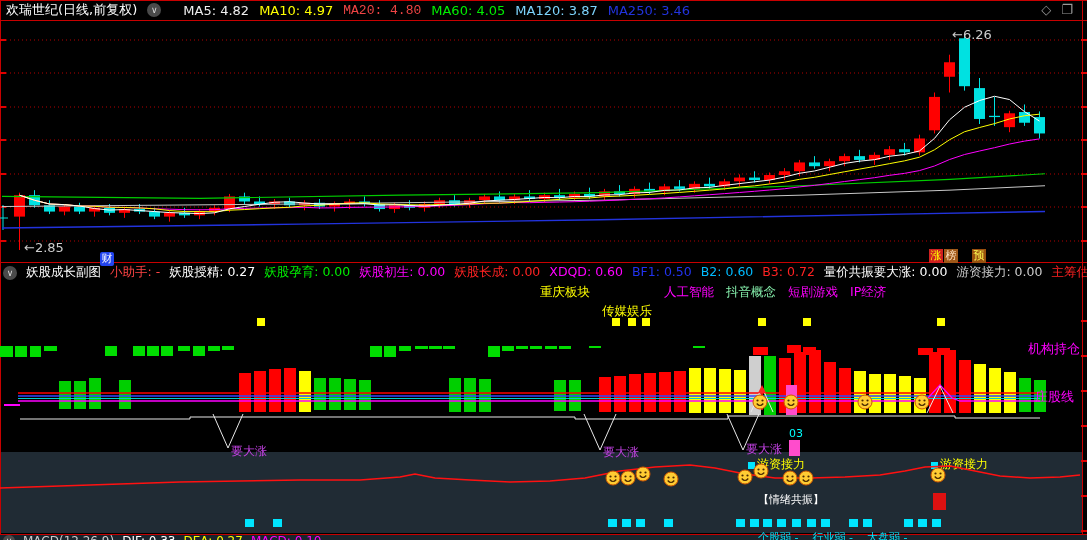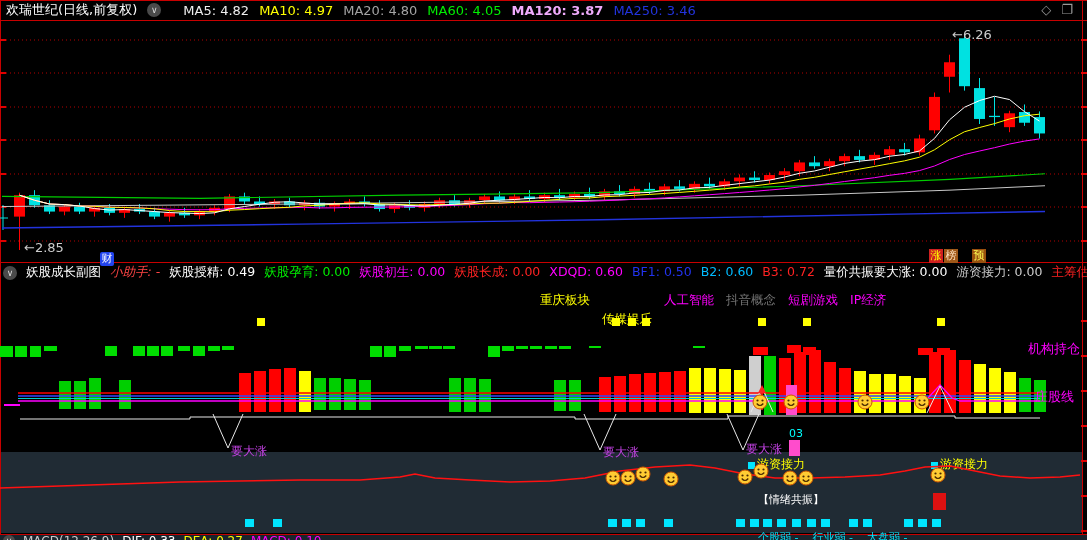--- a/index.html
+++ b/index.html
@@ -5,42 +5,42 @@
   html,body{margin:0;padding:0;background:#000;}
   #root{position:relative;width:1087px;height:540px;background:#000;overflow:hidden;
         font-family:"DejaVu Sans","Liberation Sans",sans-serif;}
   .hline{position:absolute;left:0;width:1087px;height:1px;background:#c80000;}
   .vline{position:absolute;top:0;width:1px;height:540px;background:#c80000;}
   .titlebar{position:absolute;top:0;left:0;width:927px;height:20px;display:flex;align-items:center;gap:10px;padding-left:6px;box-sizing:border-box;font-size:13px;white-space:nowrap;}
   .titlebar .sym{color:#fff;}
   .chev{display:inline-flex;align-items:center;justify-content:center;width:14px;height:14px;border-radius:50%;background:#4a4a4a;color:#ddd;font-size:9px;flex:0 0 auto;}
   .winicons{position:absolute;right:14px;top:2px;color:#9a9a9a;font-size:13px;display:flex;gap:10px;}
   .ind-header{position:absolute;top:263px;left:0;width:1087px;height:19px;display:flex;align-items:center;gap:9px;padding-left:3px;box-sizing:border-box;font-size:12.5px;white-space:nowrap;}
-  .sector-row{position:absolute;top:292px;left:540px;height:17px;display:flex;gap:12px;font-size:12.5px;white-space:nowrap;}
+  .sector-row{position:absolute;top:284px;left:540px;height:17px;display:flex;gap:12px;font-size:12.5px;white-space:nowrap;}
   .badge{position:absolute;width:14px;height:14px;font-size:11px;line-height:14px;text-align:center;}
   svg{position:absolute;left:0;pointer-events:none;}
   .sentiment{position:absolute;top:492px;left:758px;height:18px;display:flex;gap:23px;font-size:11px;white-space:nowrap;z-index:5;flex-direction:column;}
   .redblock{position:absolute;left:933px;top:493px;width:13px;height:17px;background:#dd1111;z-index:4;}
   .macdbar{position:absolute;top:534px;left:0;width:1087px;height:6px;border-top:1px solid #c80000;background:#1a242c;overflow:hidden;}
   .macdrow{display:flex;gap:8px;align-items:flex-start;padding-left:3px;font-size:12px;line-height:13px;white-space:nowrap;}
 </style>
 </head>
 <body>
 
 <div id="root">
 
   <div class="titlebar">
     <span class="sym">欢瑞世纪(日线,前复权)</span>
     <span class="chev">∨</span>
     <span id="ma-items" style="display:flex;gap:10px;">
         <span style="color: rgb(238, 238, 238); margin-left: 12px;">MA5: 4.82</span>
         <span style="color: rgb(255, 255, 0);">MA10: 4.97</span>
-        <span style="color: #a3a3a3;">MA20: 4.80</span>
+        <span style="color: #ef4444; font-family: Liberation Mono, monospace;">MA20: 4.80</span>
         <span style="color: rgb(0, 238, 0); text-align: right;">MA60: 4.05</span>
-        <span style="color: #f0abfc; font-weight: bold;">MA120: 3.87</span>
+        <span style="color: #7dd3fc;">MA120: 3.87</span>
         <span style="color: rgb(34, 51, 221);">MA250: 3.46</span>
       </span>
   </div>
   <div class="winicons">
     <span>◇</span>
     <span>❐</span>
   </div>
 
   <div class="hline" style="top:0;"></div>
   <div class="hline" style="top:20px;"></div>
@@ -222,39 +222,39 @@
       <text x="952" y="39" fill="#cccccc" font-size="13">←6.26</text>
     </svg>
 
   <div class="badge" id="cai-badge" style="left:100px;top:252px;background:#2244ee;color:#fff;border-radius:2px;">财</div>
   <div id="corner-badges"></div>
 
   <div class="ind-header">
     <span class="chev">∨</span>
     <span style="color:#fff;">妖股成长副图</span>
     <span id="ind-fields" style="display:flex;gap:9px;">
-        <span style="color: rgb(255, 68, 68); font-style: italic;">小助手: -</span>
-        <span style="color: rgb(255, 255, 255);">妖股授精: 0.49</span>
+        <span style="color: rgb(255, 68, 68);">小助手: -</span>
+        <span style="color: rgb(255, 255, 255);">妖股授精: 0.27</span>
         <span style="color: rgb(0, 238, 0);">妖股孕育: 0.00</span>
         <span style="color: rgb(255, 0, 255);">妖股初生: 0.00</span>
         <span style="color: rgb(255, 34, 34);">妖股长成: 0.00</span>
         <span style="color: rgb(255, 0, 255);">XDQD: 0.60</span>
         <span style="color: rgb(34, 51, 238);">BF1: 0.50</span>
         <span style="color: rgb(0, 187, 255);">B2: 0.60</span>
         <span style="color: rgb(255, 34, 34);">B3: 0.72</span>
         <span style="color: rgb(255, 255, 255);">量价共振要大涨: 0.00</span>
         <span style="color: rgb(204, 204, 204);">游资接力: 0.00</span>
         <span style="color: rgb(255, 34, 34);">主筹估算X: -2.16</span>
       </span>
   </div>
   <div class="sector-row" id="sector-row">
       <span style="color: rgb(255, 255, 0);">重庆板块</span>
       <span style="color: rgb(255, 255, 0); margin-top: 19px;">传媒娱乐</span>
       <span style="color: rgb(255, 0, 255);">人工智能</span>
-      <span style="color: #737373;">抖音概念</span>
+      <span style="color: #86efac;">抖音概念</span>
       <span style="color: rgb(255, 0, 255);">短剧游戏</span>
       <span style="color: rgb(255, 0, 255);">IP经济</span>
     </div>
 
   <svg id="ind-svg" style="top:302px;" width="1087" height="231" viewBox="0 302 1087 231">
       <rect x="1" y="452" width="1081" height="81" fill="#202b34"></rect>
       <rect x="0" y="346" width="13" height="11" fill="#00dd00"></rect>
       <rect x="15" y="346" width="12" height="11" fill="#00dd00"></rect>
       <rect x="30" y="346" width="11" height="11" fill="#00dd00"></rect>
       <rect x="44" y="346" width="13" height="5" fill="#00dd00"></rect>

